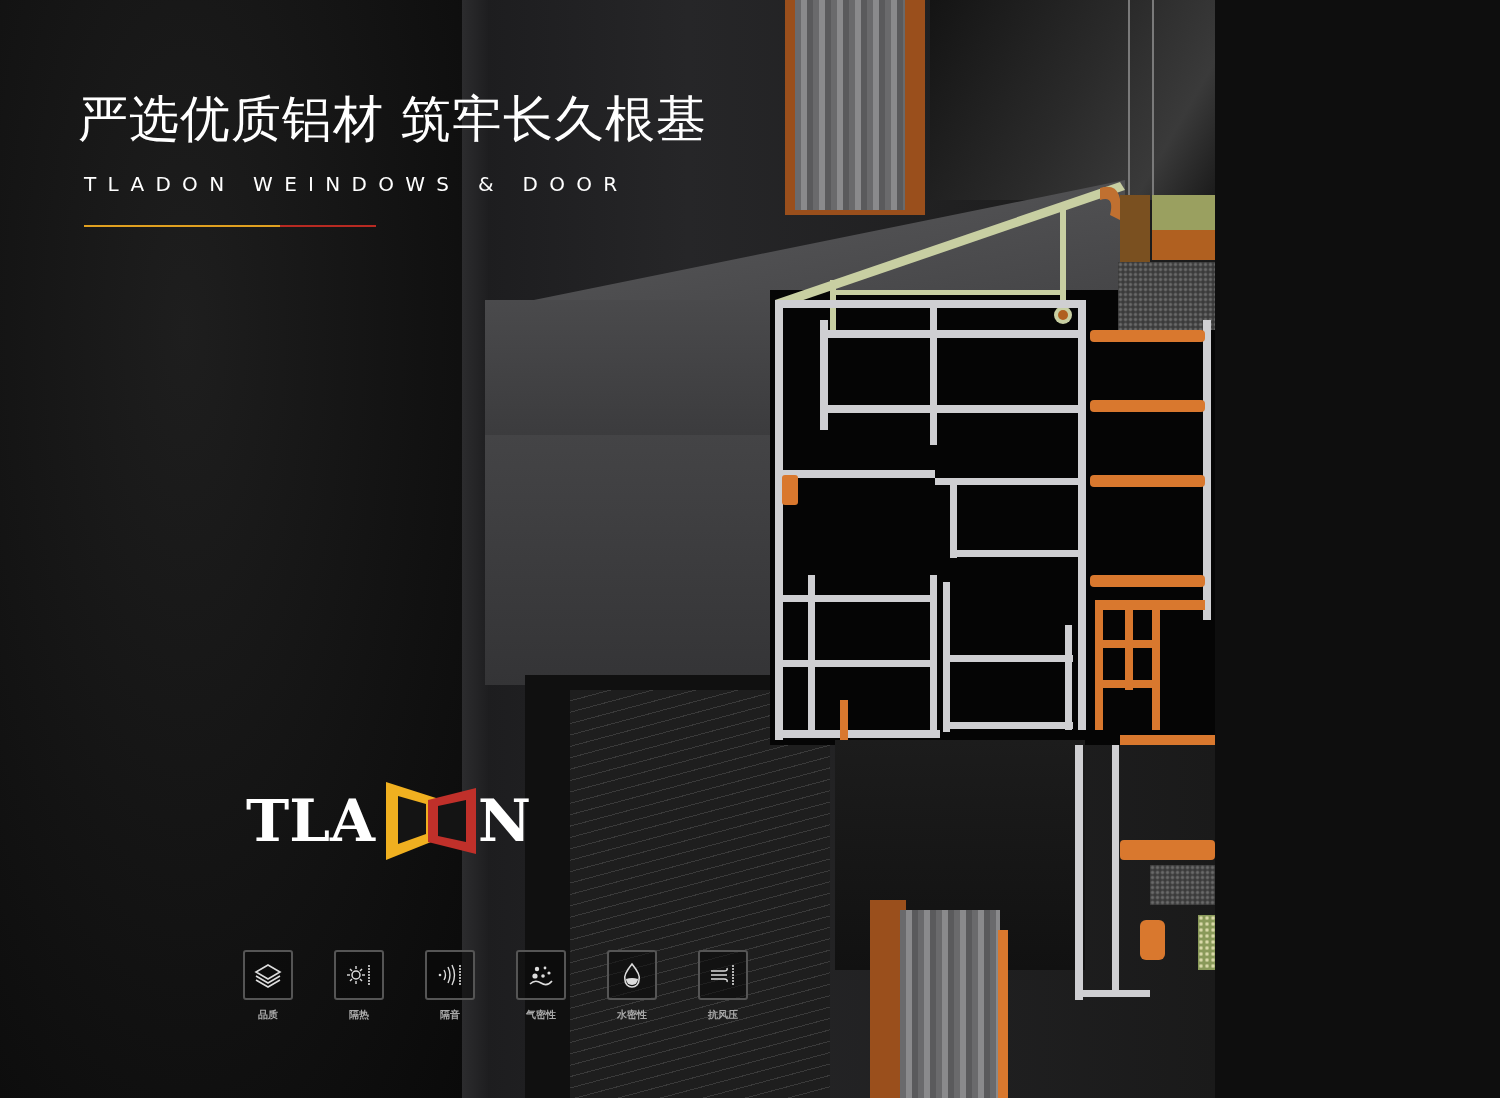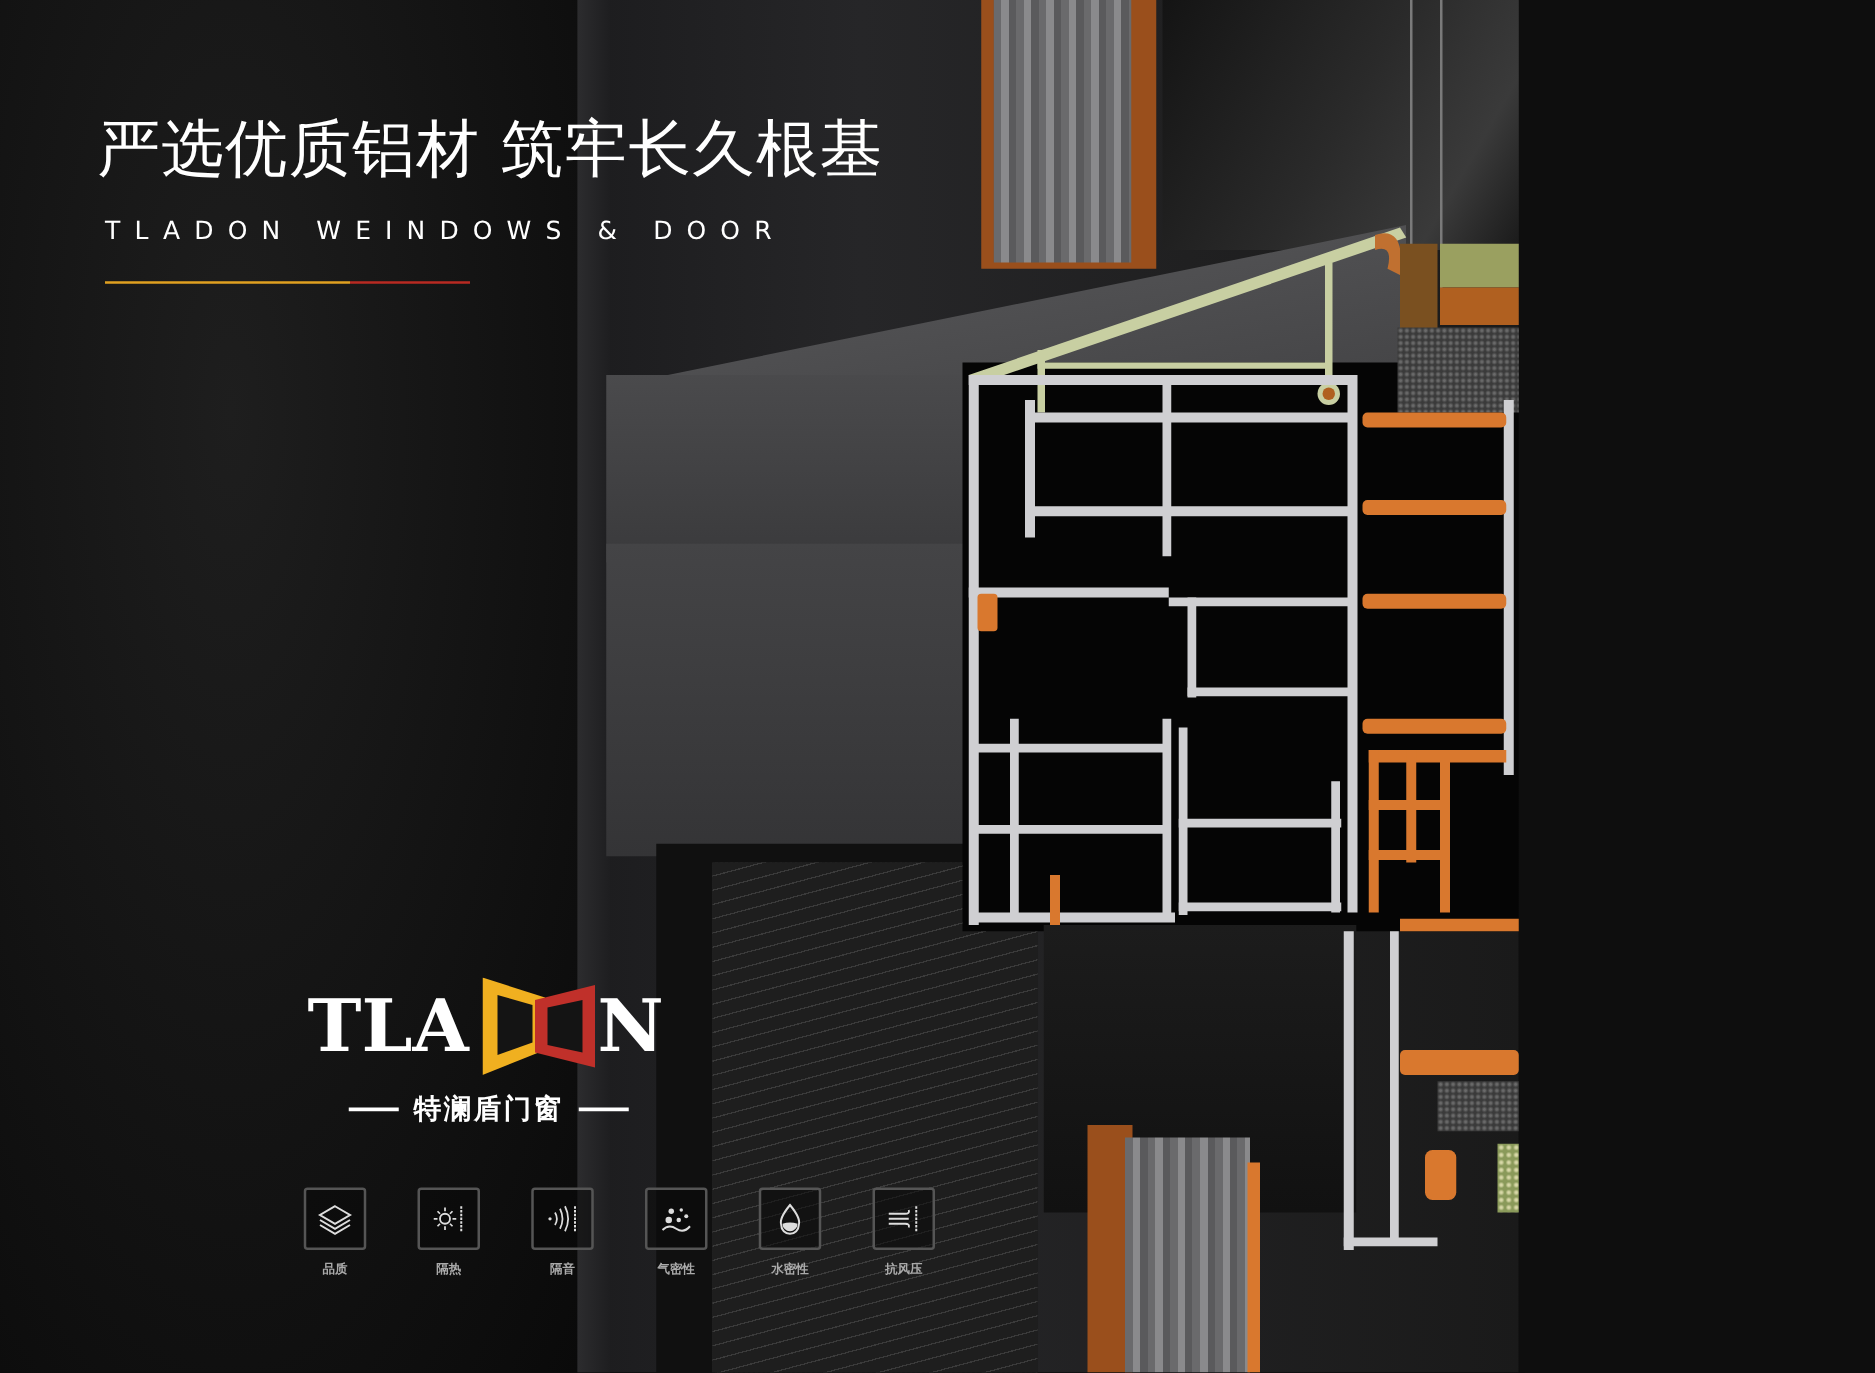--- a/index.html
+++ b/index.html
@@ -133,25 +133,20 @@
 
 <div class="logo">
   <span class="logo-letters" style="left:0;">TLA</span>
   <svg class="logo-mark" viewBox="0 0 100 78">
     <polygon points="0,0 50,16 50,58 0,78" fill="#f0b020"></polygon>
     <polygon points="12,14 40,22 40,52 12,62" fill="#141414"></polygon>
     <polygon points="42,18 90,6 90,72 42,60" fill="#c0302a"></polygon>
     <polygon points="52,24 80,18 80,60 52,54" fill="#141414"></polygon>
   </svg>
   <span class="logo-letters" style="left:232px;">N</span>
-  <div class="logo-sub">
-    <span class="logo-dash"></span>
-    <span>特澜盾门窗</span>
-    <span class="logo-dash"></span>
-  </div>
 </div>
 
 <div class="features">
   <div class="feature">
     <div class="feature-box">
       <svg viewBox="0 0 30 30">
         <polygon points="15,5 27,12 15,19 3,12" fill="none" stroke="#ddd" stroke-width="1.6"></polygon>
         <polyline points="3,16 15,23 27,16" fill="none" stroke="#ddd" stroke-width="1.6"></polyline>
         <polyline points="3,20 15,27 27,20" fill="none" stroke="#ddd" stroke-width="1.6"></polyline>
       </svg>

